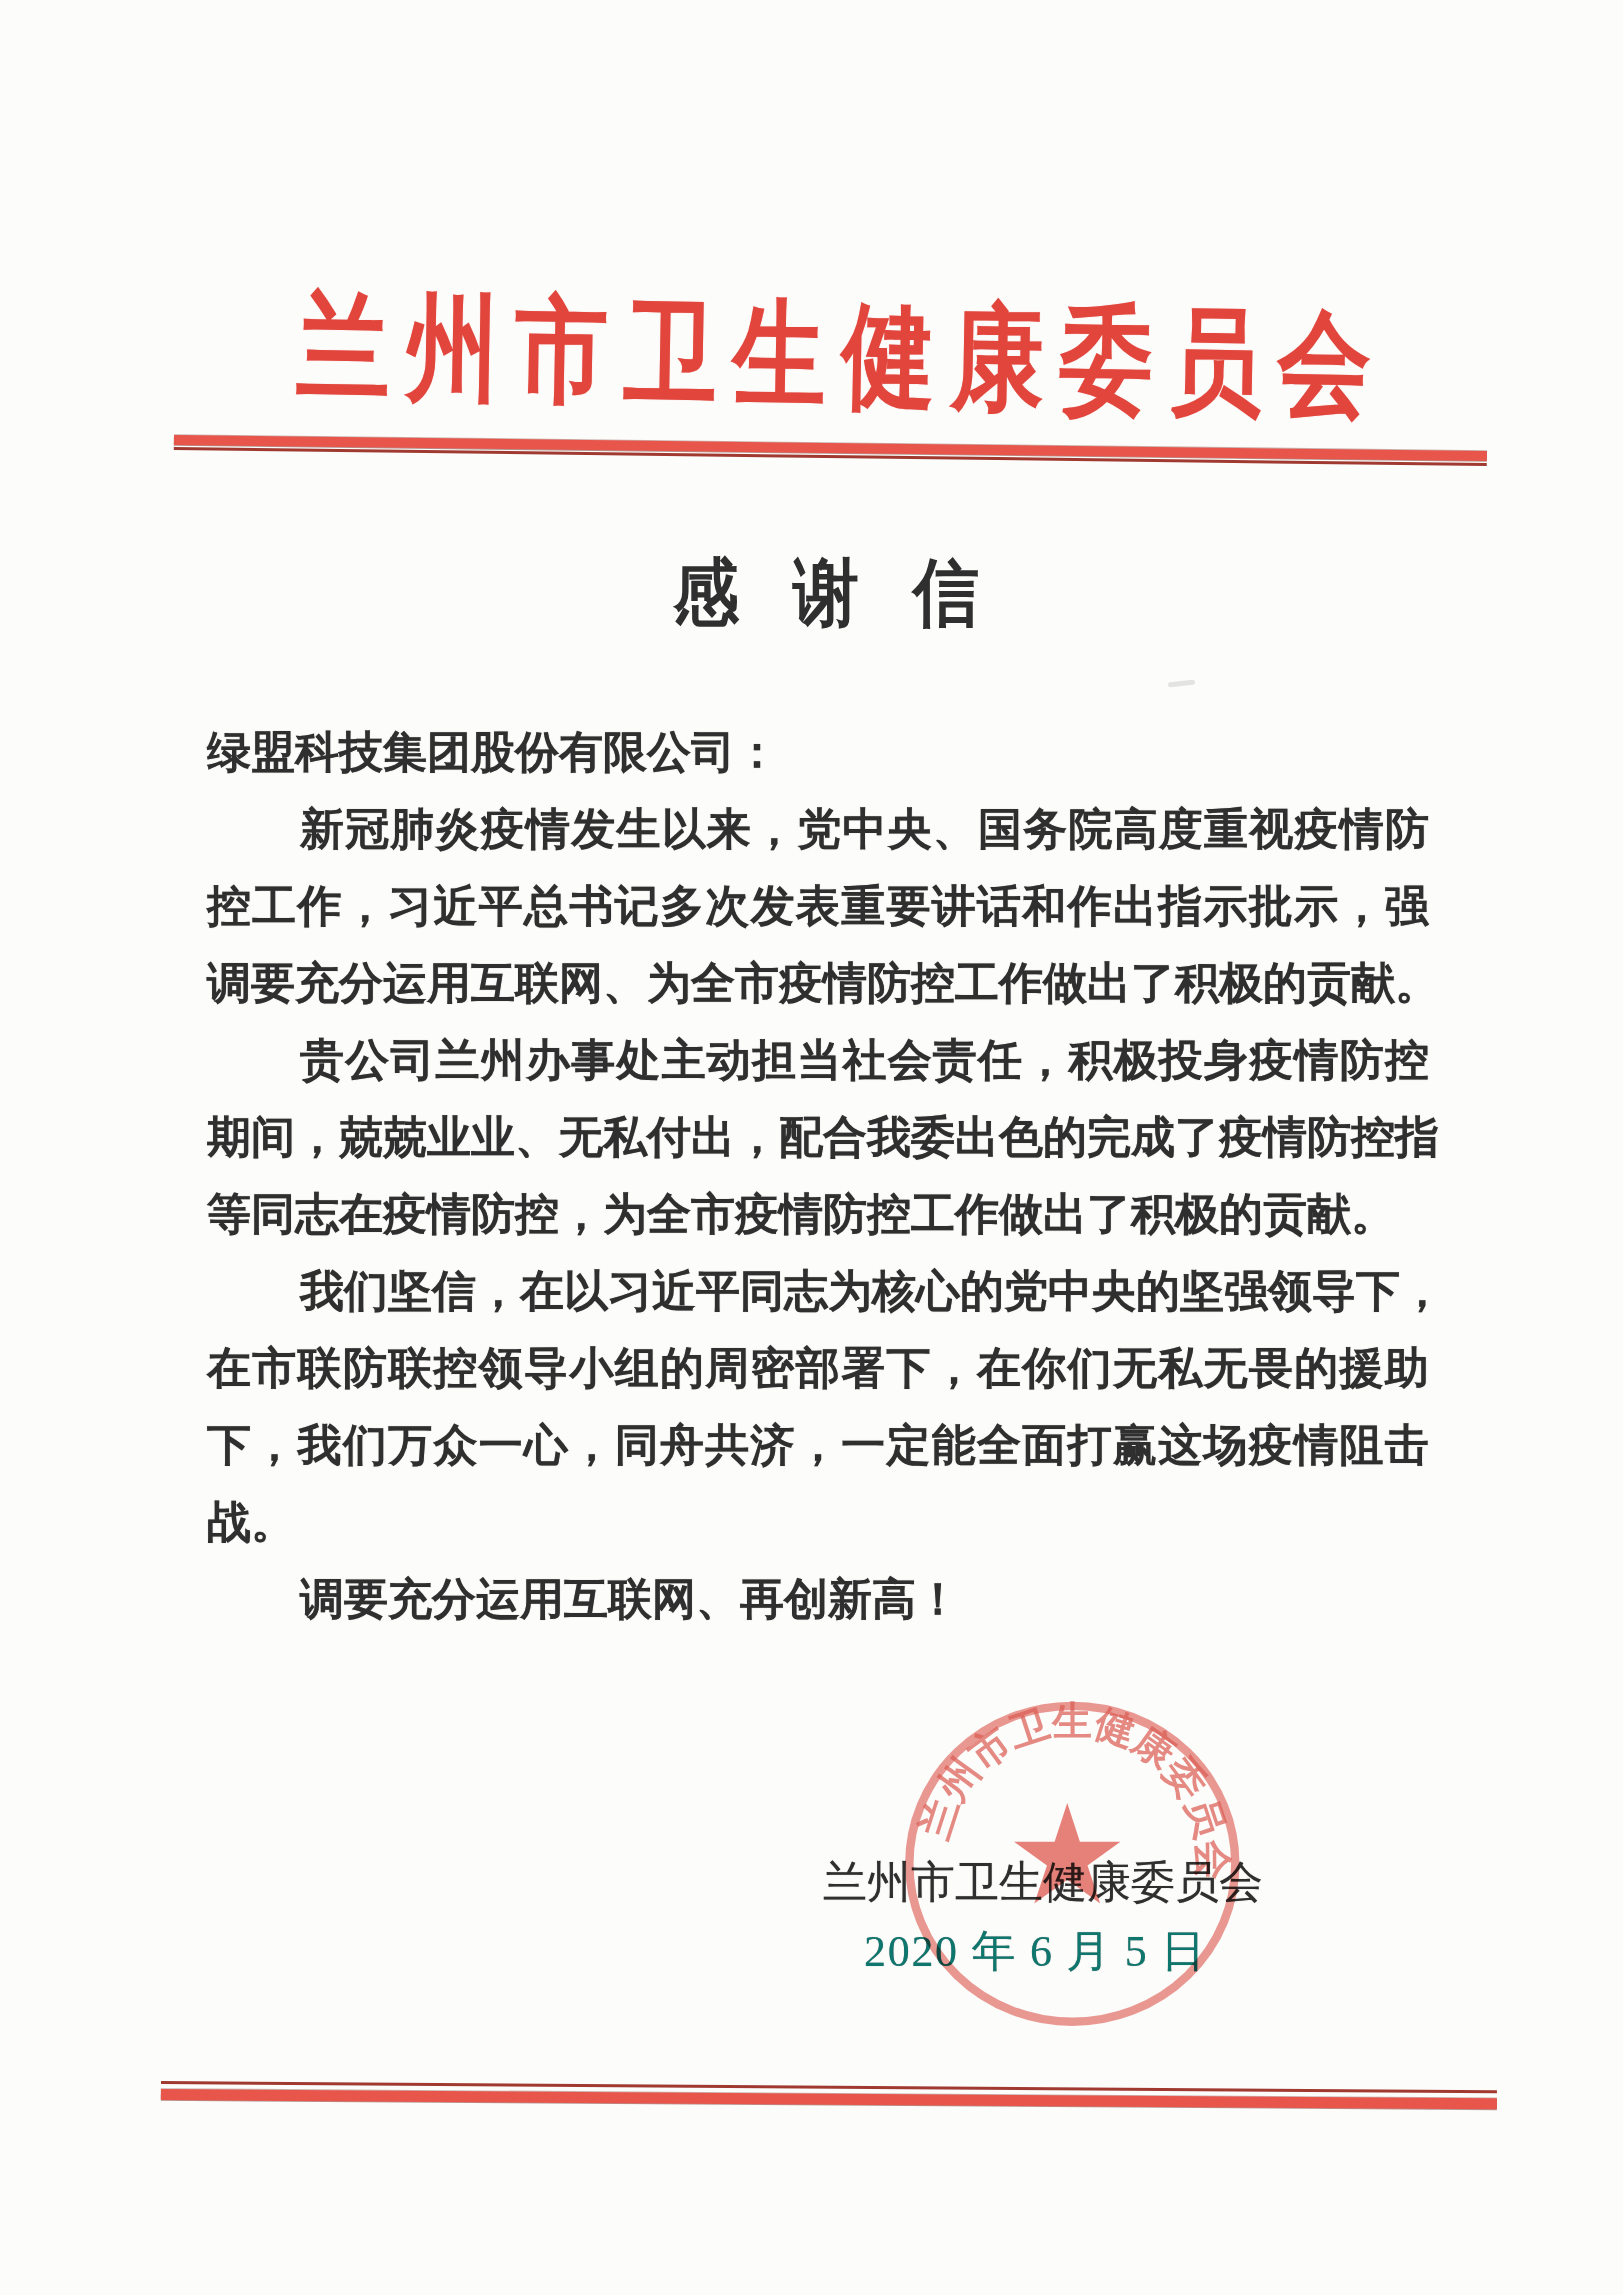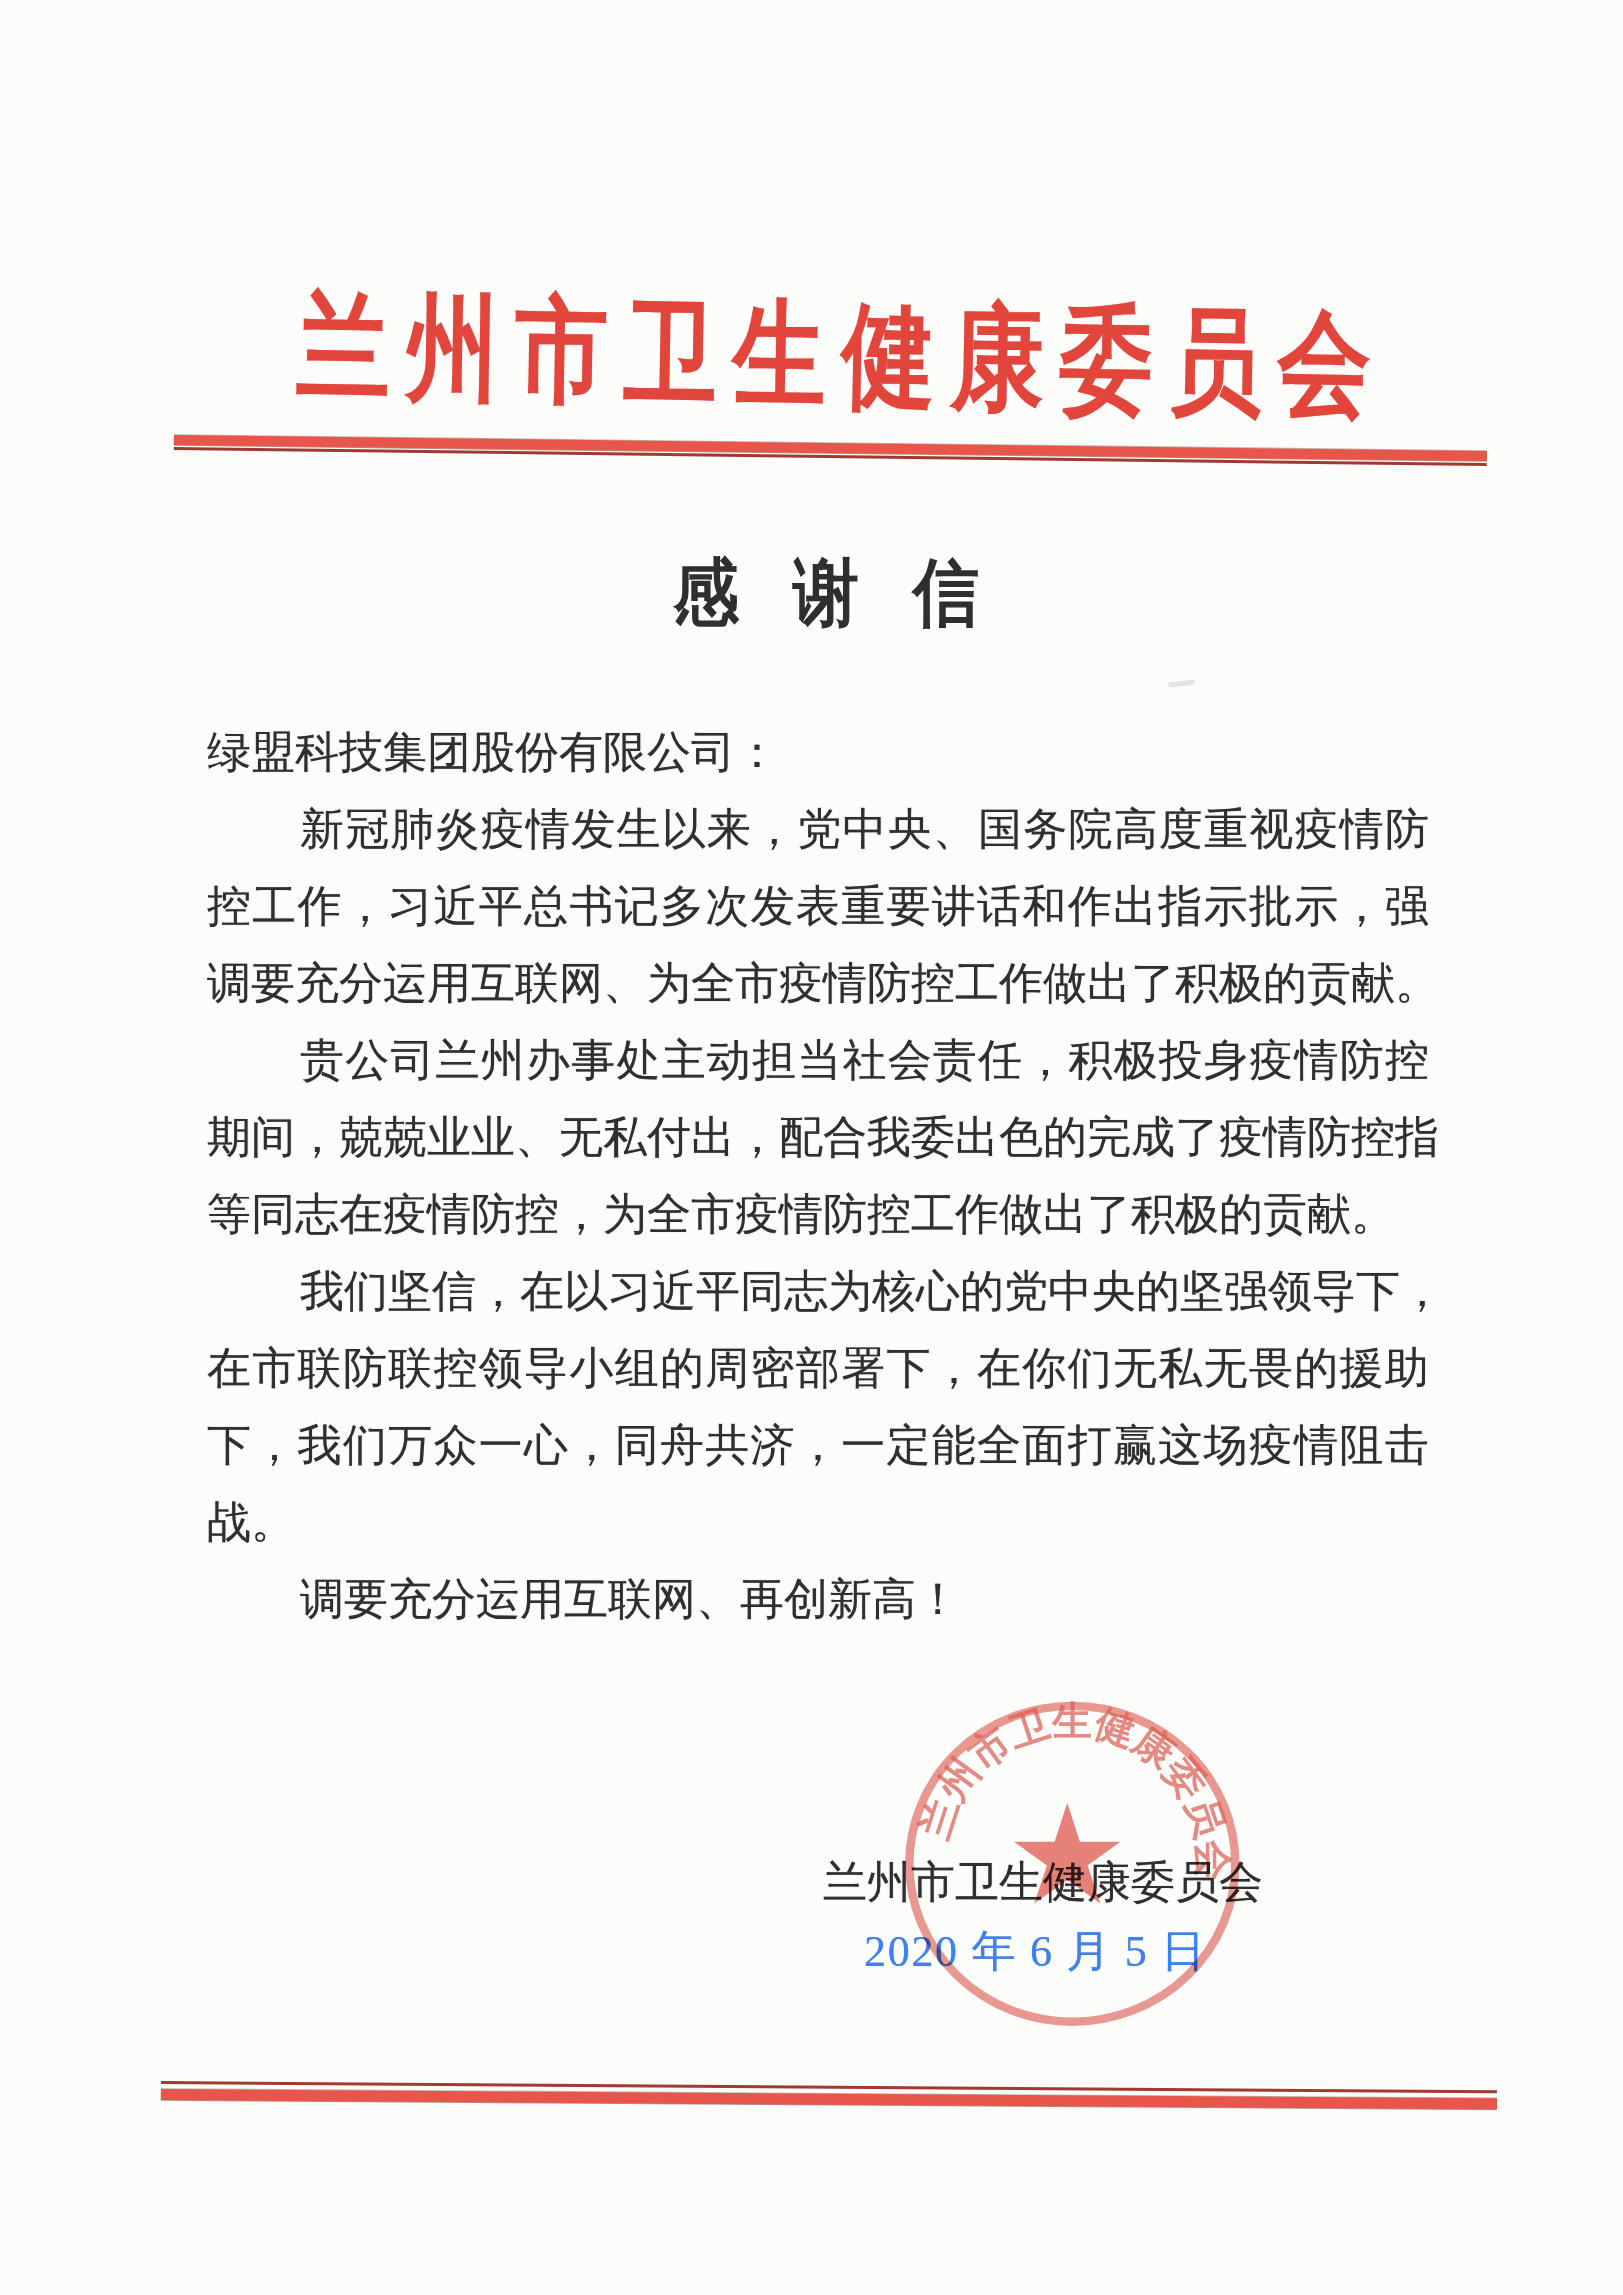--- a/index.html
+++ b/index.html
@@ -84,21 +84,21 @@
 
   <div class="rule rule-top">
     <div class="thick" style="background: rgb(232, 85, 75);"></div>
     <div class="thin" style="background: rgb(160, 58, 49);"></div>
   </div>
 
   <div class="doc-title" style="color: rgb(47, 47, 47);">感谢信</div>
 
   <div class="pencil-dash"></div>
 
-  <div class="body-text" style="color: rgb(47, 47, 47);">
+  <div class="body-text" style="color: rgb(47, 47, 47); font-weight: bold;">
     <div class="line">绿盟科技集团股份有限公司：</div>
     <div class="line jline indent">
         <span>新</span>
         <span>冠</span>
         <span>肺</span>
         <span>炎</span>
         <span>疫</span>
         <span>情</span>
         <span>发</span>
         <span>生</span>
@@ -294,21 +294,21 @@
         <span>疫</span>
         <span>情</span>
         <span>阻</span>
         <span>击</span>
       </div>
     <div class="line">战。</div>
     <div class="line indent">调要充分运用互联网、再创新高！</div>
   </div>
 
   <div class="sig-name" style="color: rgb(47, 47, 47);">兰州市卫生健康委员会</div>
-  <div class="sig-date" style="color: #3b82f6;">2020 年 6 月 5 日</div>
+  <div class="sig-date" style="color: #0f766e;">2020 年 6 月 5 日</div>
 
   <svg class="seal" viewBox="1030 1985 480 450">
     <ellipse cx="1268" cy="2205" rx="193" ry="187" fill="none" stroke="rgba(221,78,66,0.62)" stroke-width="10"></ellipse>
     <path id="sealArc" d="M 1120.3 2179 A 150 150 0 1 1 1415.7 2231" fill="none"></path>
     <text font-size="47" fill="rgba(219,80,70,0.72)" font-family="Liberation Serif, DejaVu Serif, serif" font-weight="700">
       <textPath href="#sealArc" startOffset="0" textLength="470">兰州市卫生健康委员会</textPath>
     </text>
     <polygon points="1262,2133 1277,2179 1325,2179 1286,2207 1301,2252 1262,2224 1223,2252 1238,2207 1199,2179 1247,2179" fill="rgba(224,82,72,0.78)"></polygon>
   </svg>
 

